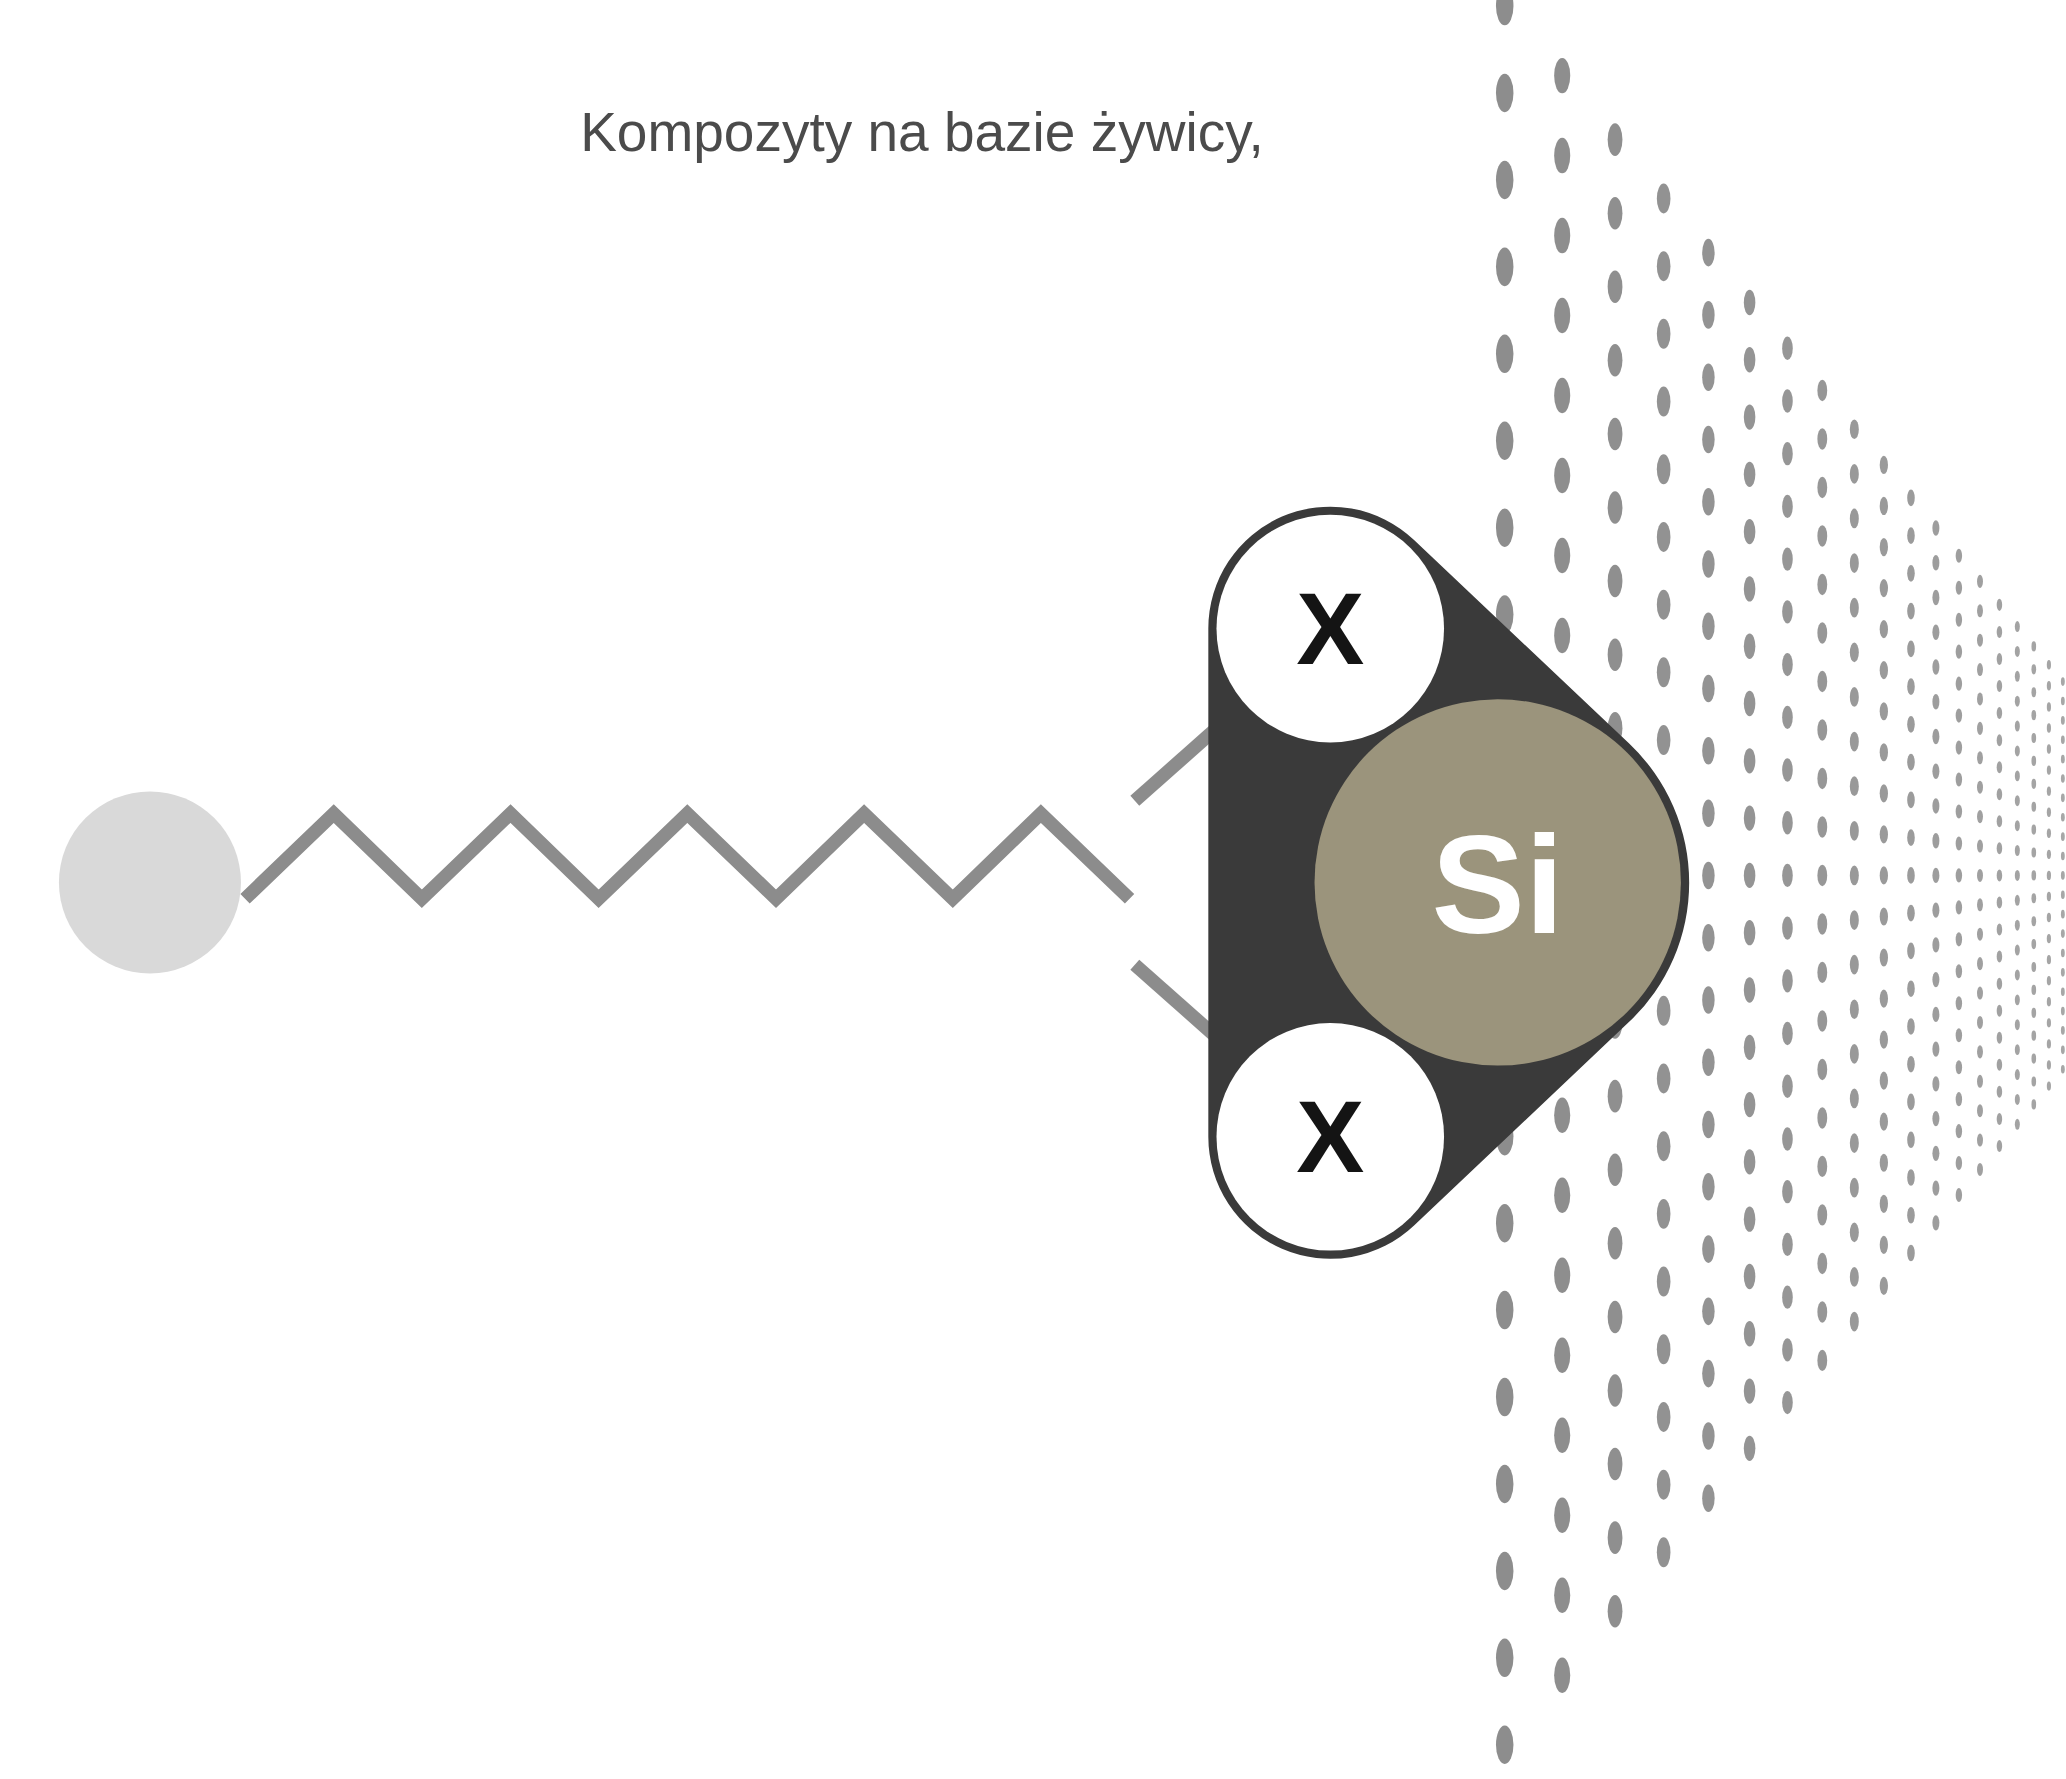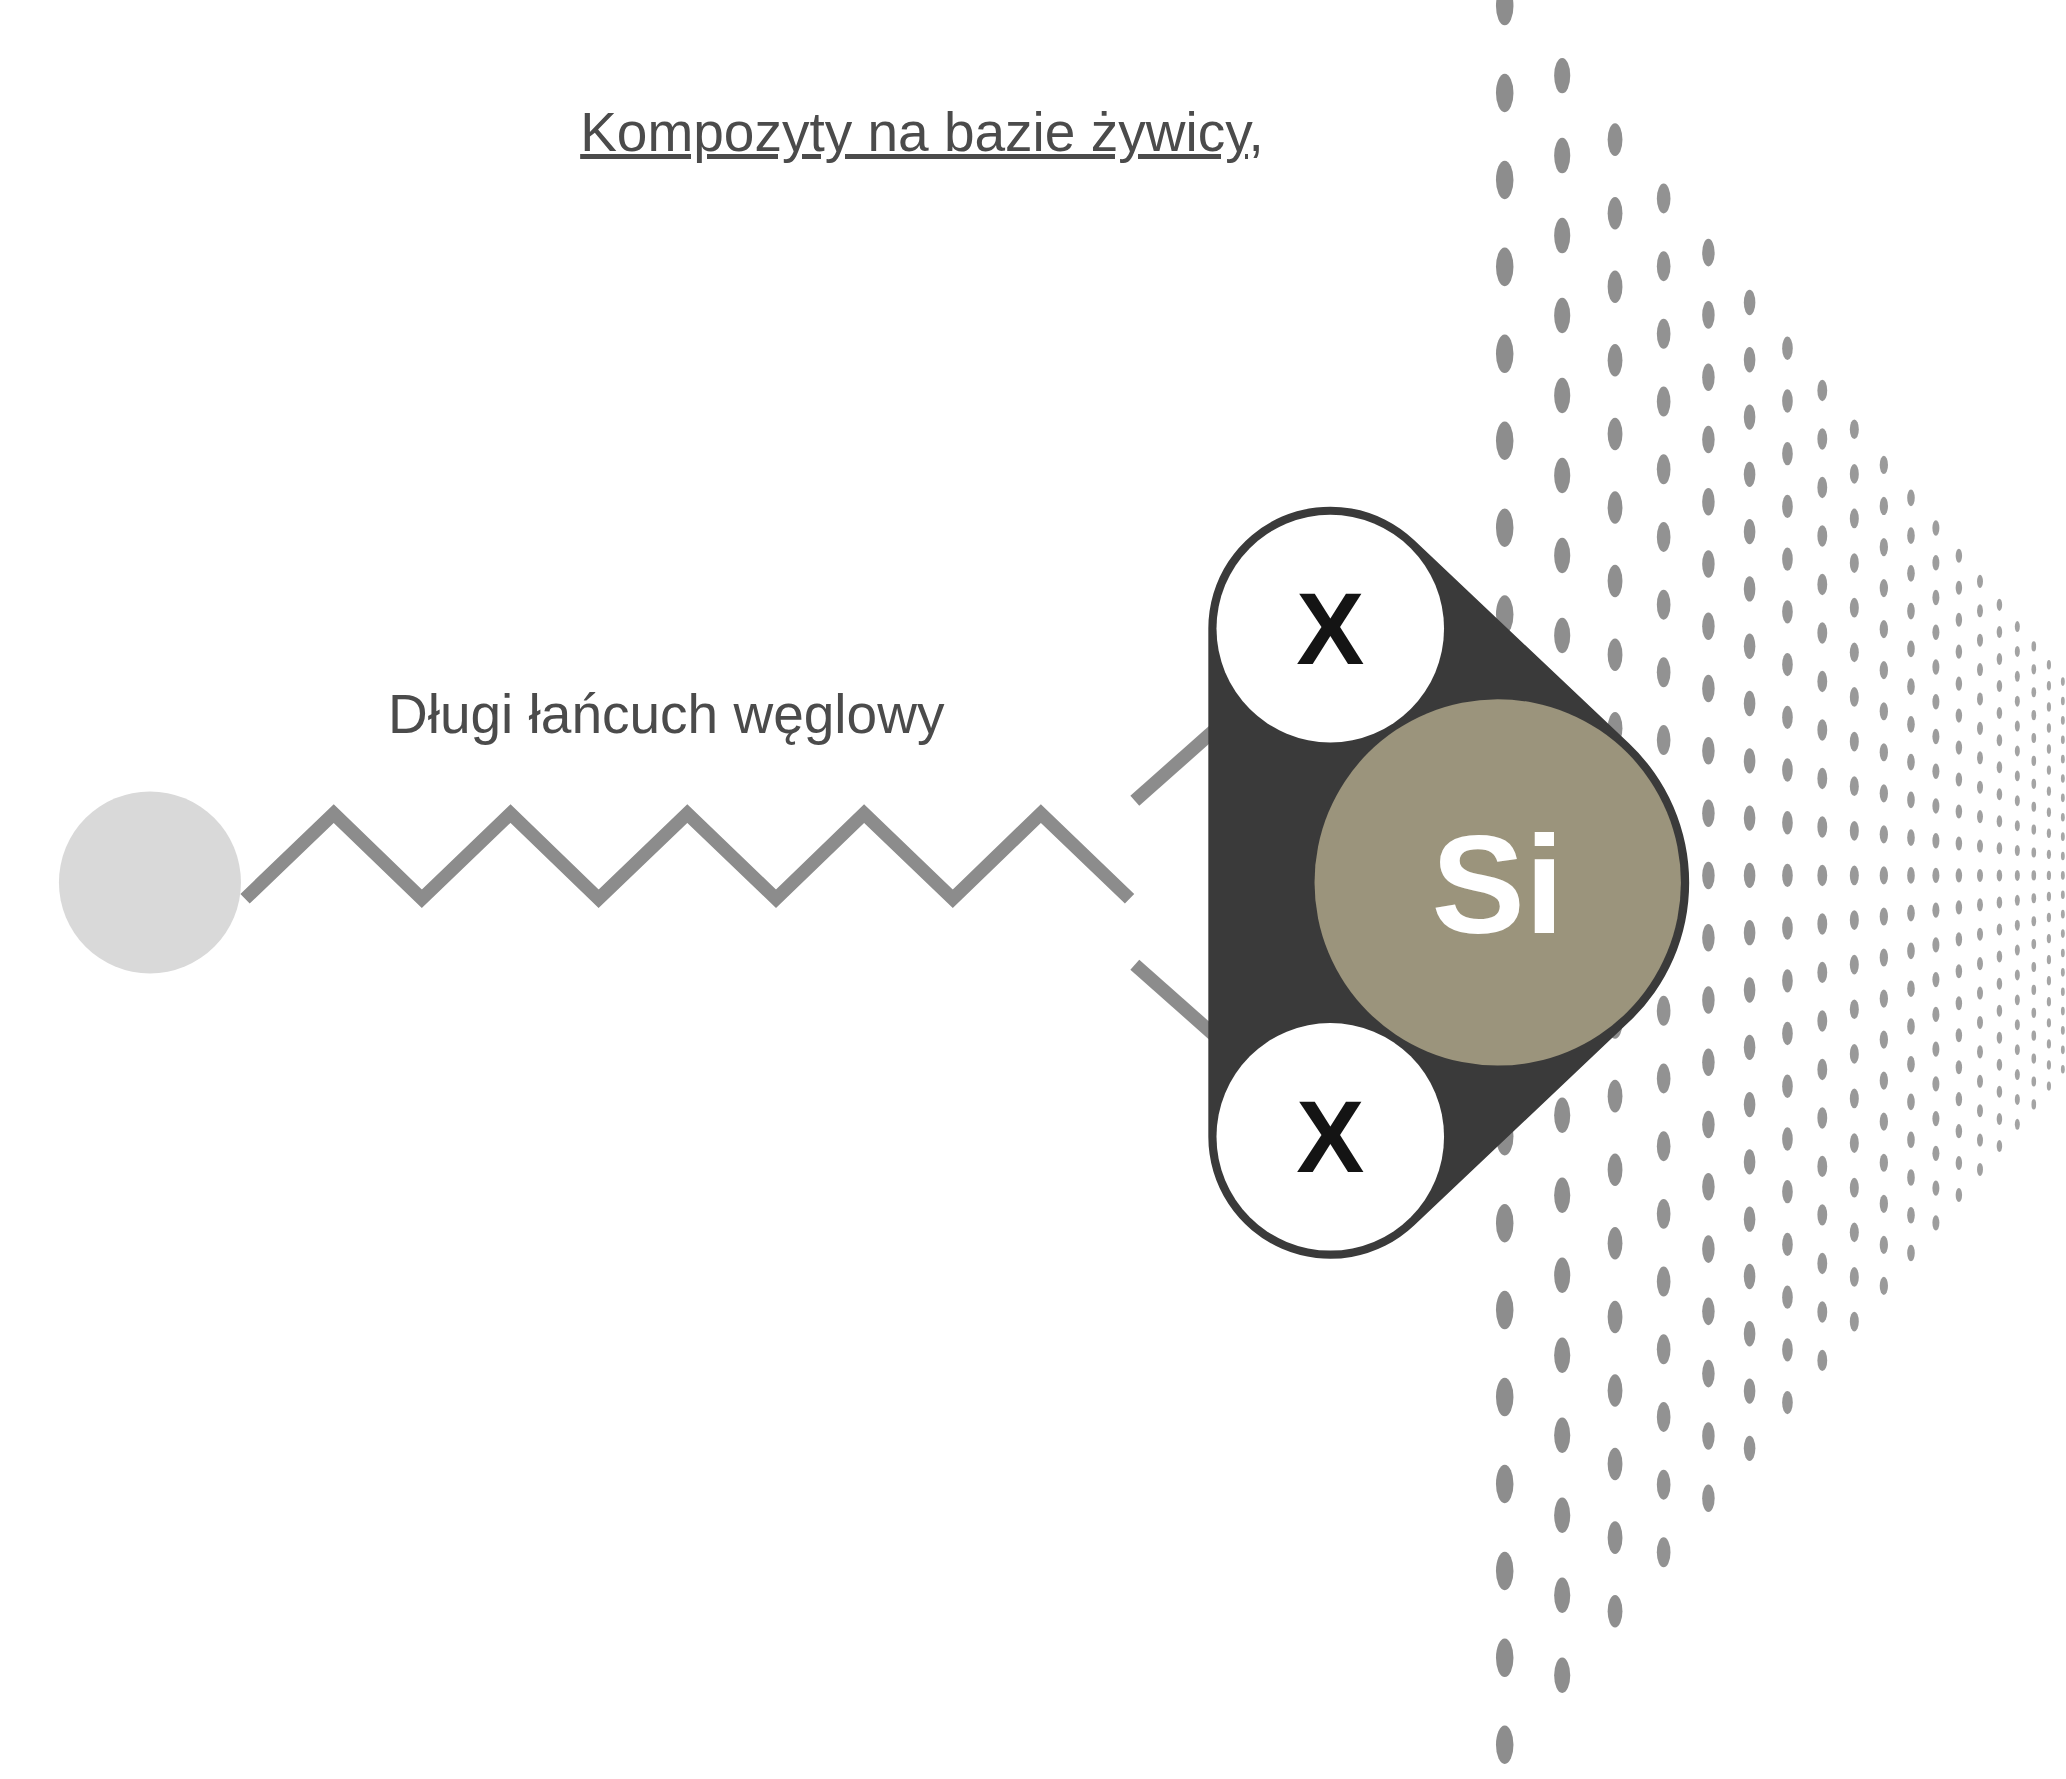--- a/index.html
+++ b/index.html
@@ -24,21 +24,20 @@
   .caption {
     position: absolute;
     left: 327px;
     top: 93px;
     width: 1190px;
     text-align: center;
     font-size: 55px;
     line-height: 1.42;
     color: var(--text-gray, #4b4b4b);
     letter-spacing: 0px;
-    text-decoration: underline;
   }
   .chain-label {
     position: absolute;
     left: 388px;
     top: 682px;
     font-size: 55px;
     color: var(--text-gray, #4b4b4b);
     white-space: nowrap;
   }
   .zig {
@@ -501,16 +500,15 @@
 
     <text class="x-label" x="2280" y="1077">X</text>
     <text class="x-label" x="2280" y="1948">X</text>
     <text class="si-label" x="2567" y="1516">Si</text>
   </svg>
 
   <div class="caption">
     <div>Kompozyty na bazie żywicy,</div>
   </div>
 
-  <div class="chain-label">Długi łańcuch węglowy</div>
 
 </div>
 
 
 </body></html>

